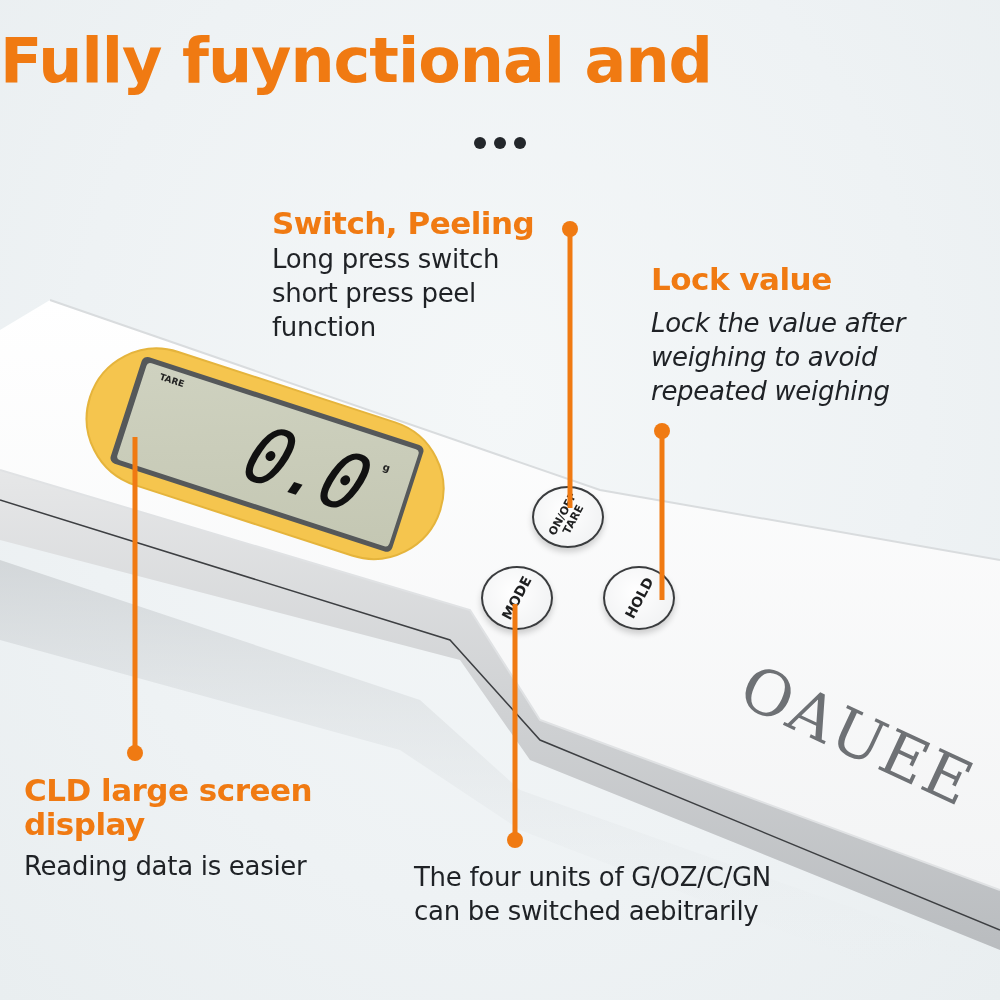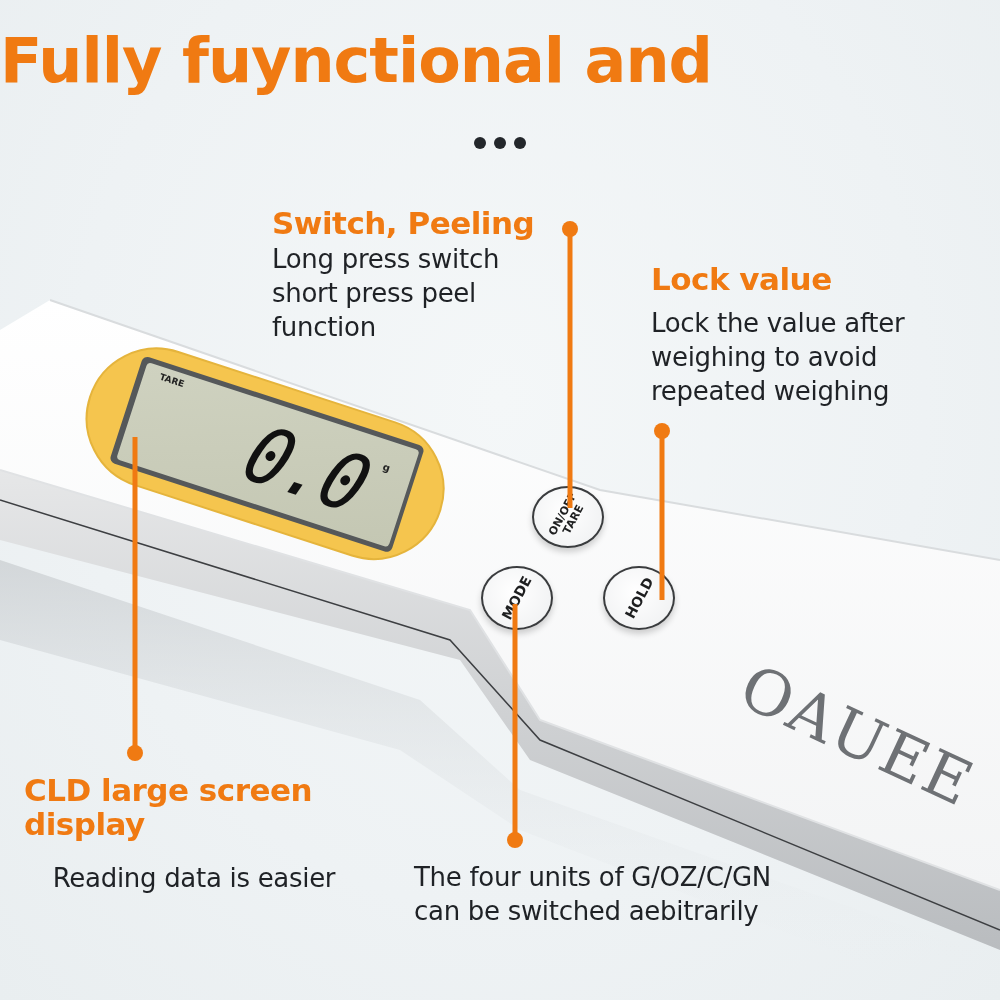--- a/index.html
+++ b/index.html
@@ -52,23 +52,23 @@
       font-family: "DejaVu Sans", sans-serif;
       font-size: 26px;
       line-height: 34px;
       color: #1f2226;
       letter-spacing: -0.3px;
       white-space: pre-line;
     }
     #c-switch { left: 272px; top: 206px; width: 300px; }
     #c-switch p { margin-top: 2px; }
     #c-lock { left: 651px; top: 262px; width: 340px; }
-    #c-lock p { margin-top: 10px; }
+    #c-lock p { margin-top: 10px; font-style: italic; }
     #c-cld { left: 24px; top: 773px; width: 340px; }
-    #c-cld p { margin-top: 20px; text-align: center; }
+    #c-cld p { margin-top: 8px; }
     #c-unit { left: 414px; top: 860px; width: 500px; }
     #c-unit p { }
 
     .brand {
       position: absolute;
       left: 760px; top: 650px;
       font-family: "DejaVu Serif", serif;
       font-size: 62px;
       color: #6e7175;
       letter-spacing: 2px;

